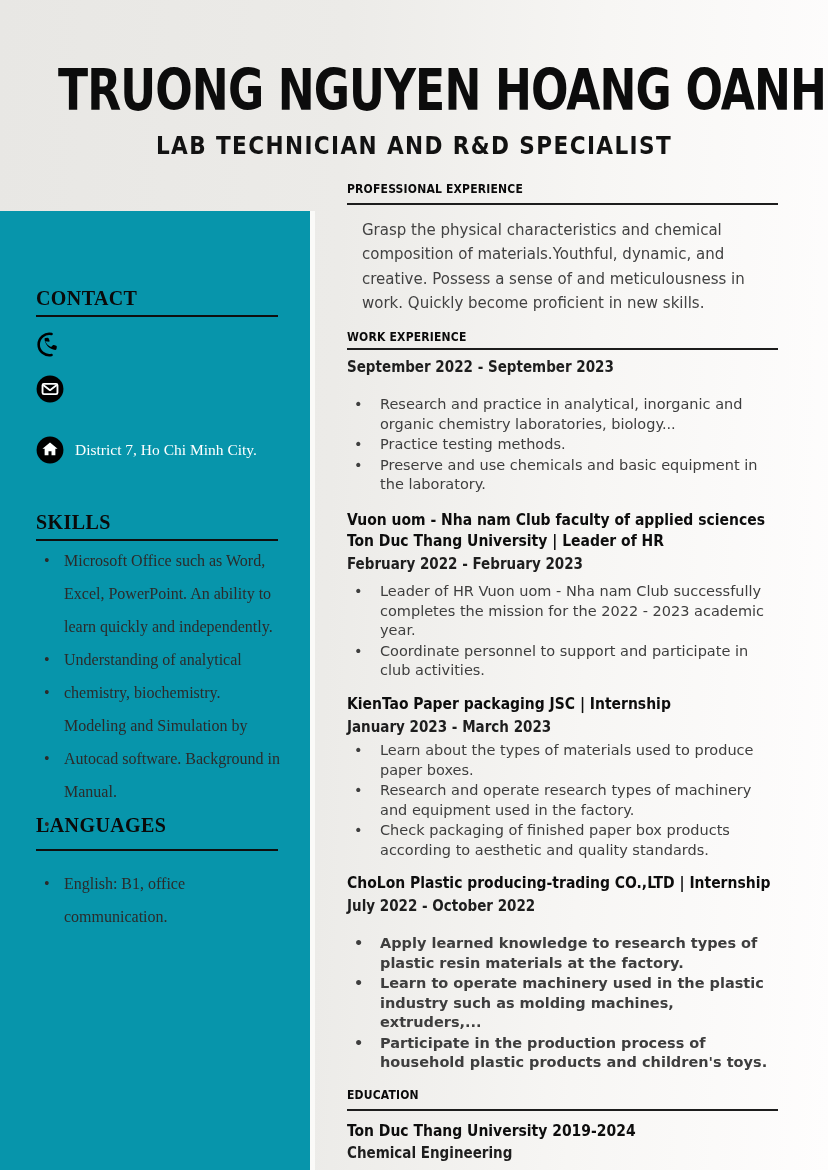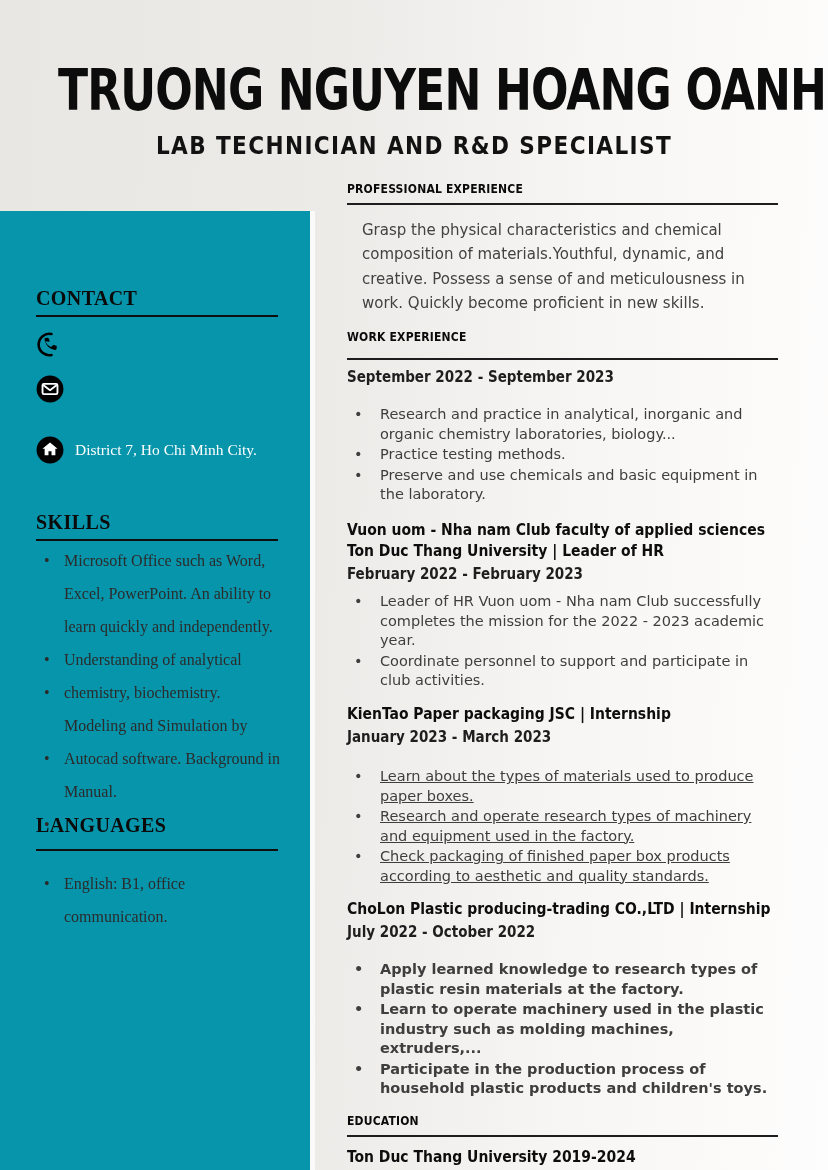--- a/index.html
+++ b/index.html
@@ -118,21 +118,21 @@
   </aside>
 
   <main class="main">
 
     <section>
       <h2 class="main-h">PROFESSIONAL EXPERIENCE</h2>
       <p class="summary">Grasp the physical characteristics and chemical composition of materials.Youthful, dynamic, and creative. Possess a sense of and meticulousness in work. Quickly become proficient in new skills.</p>
     </section>
 
     <section style="margin-top:15px;">
-      <h2 class="main-h" style="padding-bottom:13px;">WORK EXPERIENCE</h2>
+      <h2 class="main-h" style="padding-bottom:3px;">WORK EXPERIENCE</h2>
 
       <div style="margin-top:6px;">
         <div class="job-dates">September 2022 - September 2023</div>
         <ul class="job-bullets" style="margin-top:17px;">
           <li>Research and practice in analytical, inorganic and organic chemistry laboratories, biology...</li>
           <li>Practice testing methods.</li>
           <li>Preserve and use chemicals and basic equipment in the laboratory.</li>
         </ul>
       </div>
 
@@ -142,21 +142,21 @@
         <div class="job-dates">February 2022 - February 2023</div>
         <ul class="job-bullets" style="margin-top:7px;">
           <li>Leader of HR Vuon uom - Nha nam Club successfully completes the mission for the 2022 - 2023 academic year.</li>
           <li>Coordinate personnel to support and participate in club activities.</li>
         </ul>
       </div>
 
       <div style="margin-top:13px;">
         <div class="job-title">KienTao Paper packaging JSC | Internship</div>
         <div class="job-dates">January 2023 - March 2023</div>
-        <ul class="job-bullets" style="margin-top:19px;text-decoration:underline;">
+        <ul class="job-bullets" style="margin-top:3px;">
           <li>Learn about the types of materials used to produce paper boxes.</li>
           <li>Research and operate research types of machinery and equipment used in the factory.</li>
           <li>Check packaging of finished paper box products according to aesthetic and quality standards.</li>
         </ul>
       </div>
 
       <div style="margin-top:13px;">
         <div class="job-title">ChoLon Plastic producing-trading CO.,LTD | Internship</div>
         <div class="job-dates">July 2022 - October 2022</div>
         <ul class="job-bullets" style="margin-top:17px;font-weight:bold;">

